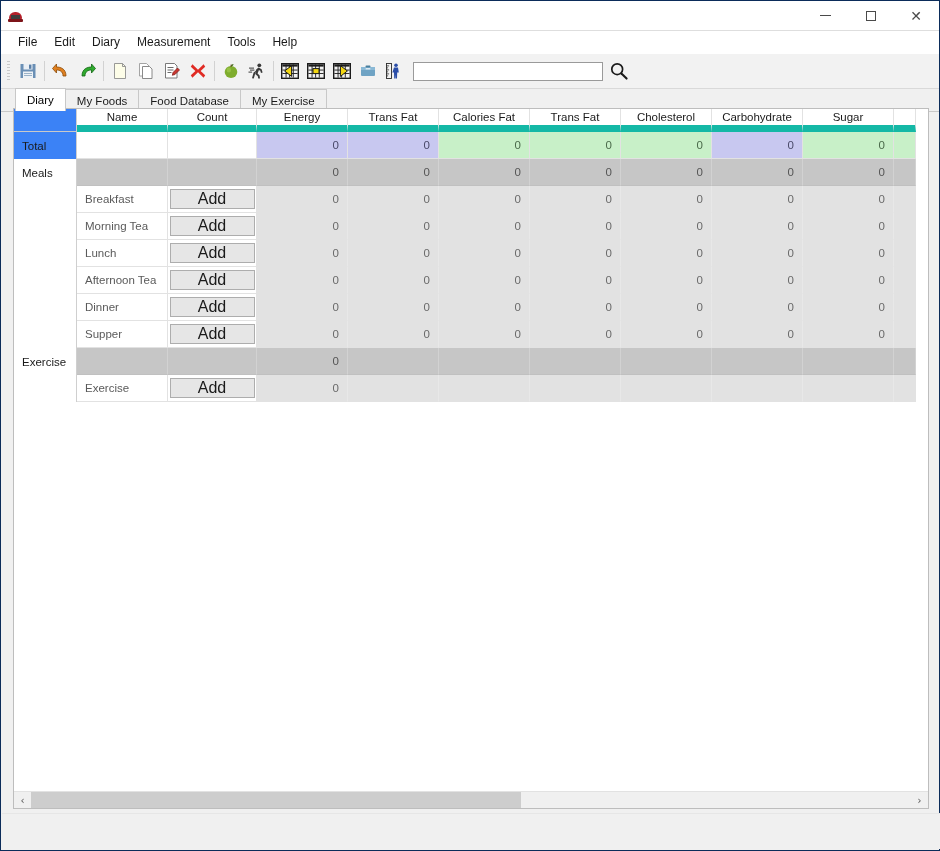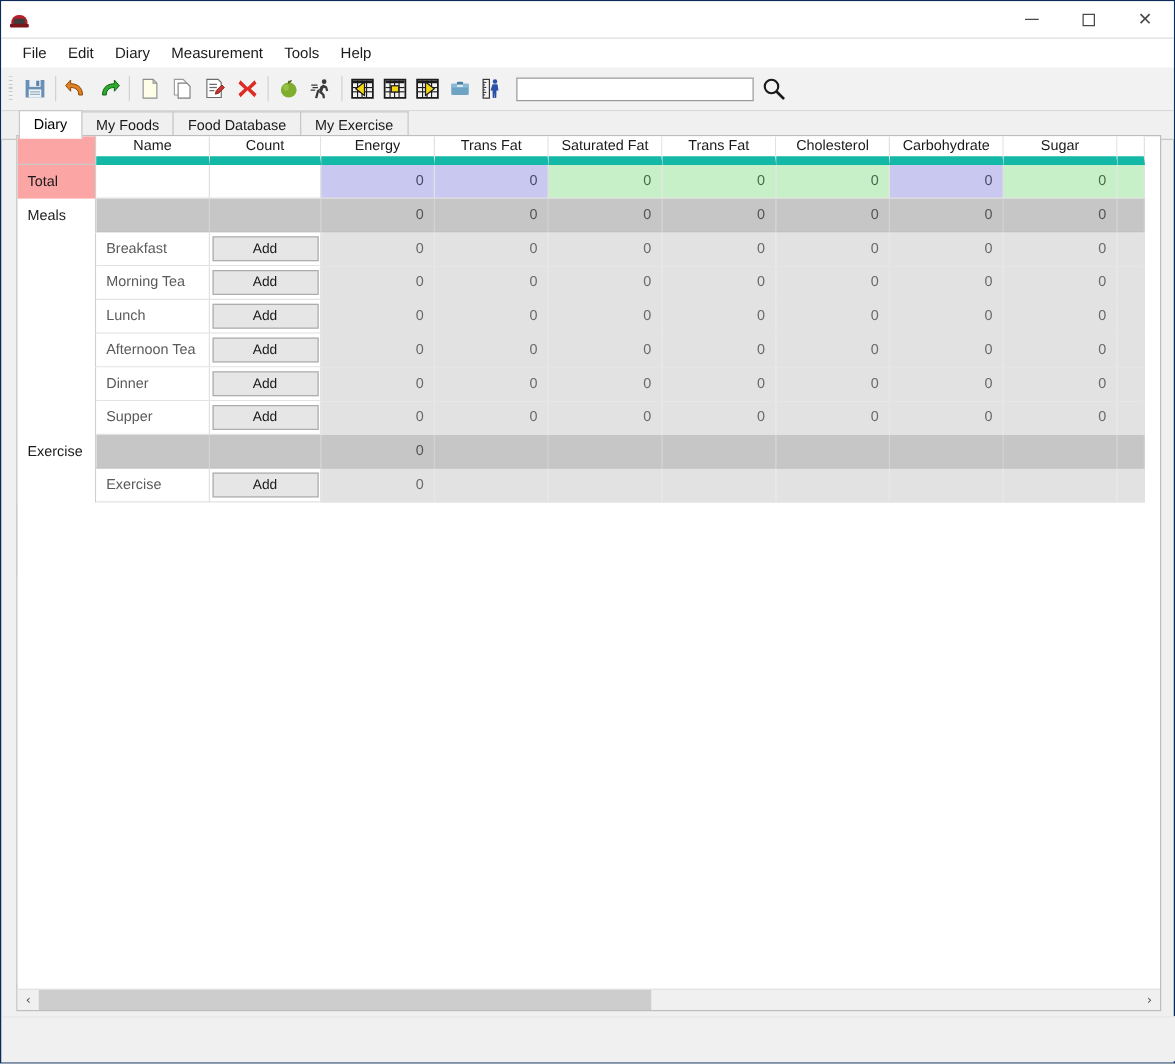--- a/index.html
+++ b/index.html
@@ -245,21 +245,21 @@
     border-bottom: 7px solid #14b8a6;
     border-right: 1px solid #e2e2e2;
   }
 
   
   .grp-col {
     width: 63px;
     flex: 0 0 63px;
     box-sizing: border-box;
     border-right: 1px solid #cfcfcf;
-    background: #fca5a5;
+    background: #3b82f6;
     font-size: 11.5px;
     color: #1a1a1a;
     display: flex;
     align-items: center;
     padding-left: 8px;
     overflow: hidden;
     white-space: nowrap;
   }
   .grp-spacer {
     width: 63px; flex: 0 0 63px;
@@ -277,21 +277,21 @@
   .row-total .cell.num.green  { background: #c8f0c8; color: #4a6a4a; }
 
   .row-group .cell { background: #c6c6c6; border-right-color: #d2d2d2; border-bottom: 1px solid #c0c0c0; color: #555; }
   .row-sub .cell.num { background: #e2e2e2; border-right-color: #e8e8e8; color: #6a6a6a; }
   .row-sub .cell.txt { background: #ffffff; color: #5a5a5a; }
 
   .addbtn {
     width: 85px; height: 20px;
     background: #e6e6e6;
     border: 1px solid #adadad;
-    font-size: 11px;
+    font-size: 16px;
     color: #1a1a1a;
     display: flex;
     align-items: center;
     justify-content: center;
     box-sizing: border-box;
   }
 
   .blank-area {
     position: absolute;
     left: 0;
@@ -547,21 +547,21 @@
     <div class="content">
 
       <div class="grid">
 
         <div class="grid-row hdr-row" style="height:23px">
           <div class="grp-col" style="border-bottom:1px solid #c9c9c9"></div>
           <div class="cell c-name">Name</div>
           <div class="cell c-count">Count</div>
           <div class="cell c-num">Energy</div>
           <div class="cell c-num">Trans Fat</div>
-          <div class="cell c-num">Saturated Fat</div>
+          <div class="cell c-num">Calories Fat</div>
           <div class="cell c-num">Trans Fat</div>
           <div class="cell c-num">Cholesterol</div>
           <div class="cell c-num">Carbohydrate</div>
           <div class="cell c-num">Sugar</div>
           <div class="cell c-last"></div>
         </div>
 
         <div class="grid-row row-total" style="height:27px">
           <div class="grp-col">Total</div>
           <div class="cell c-name txt"></div>

